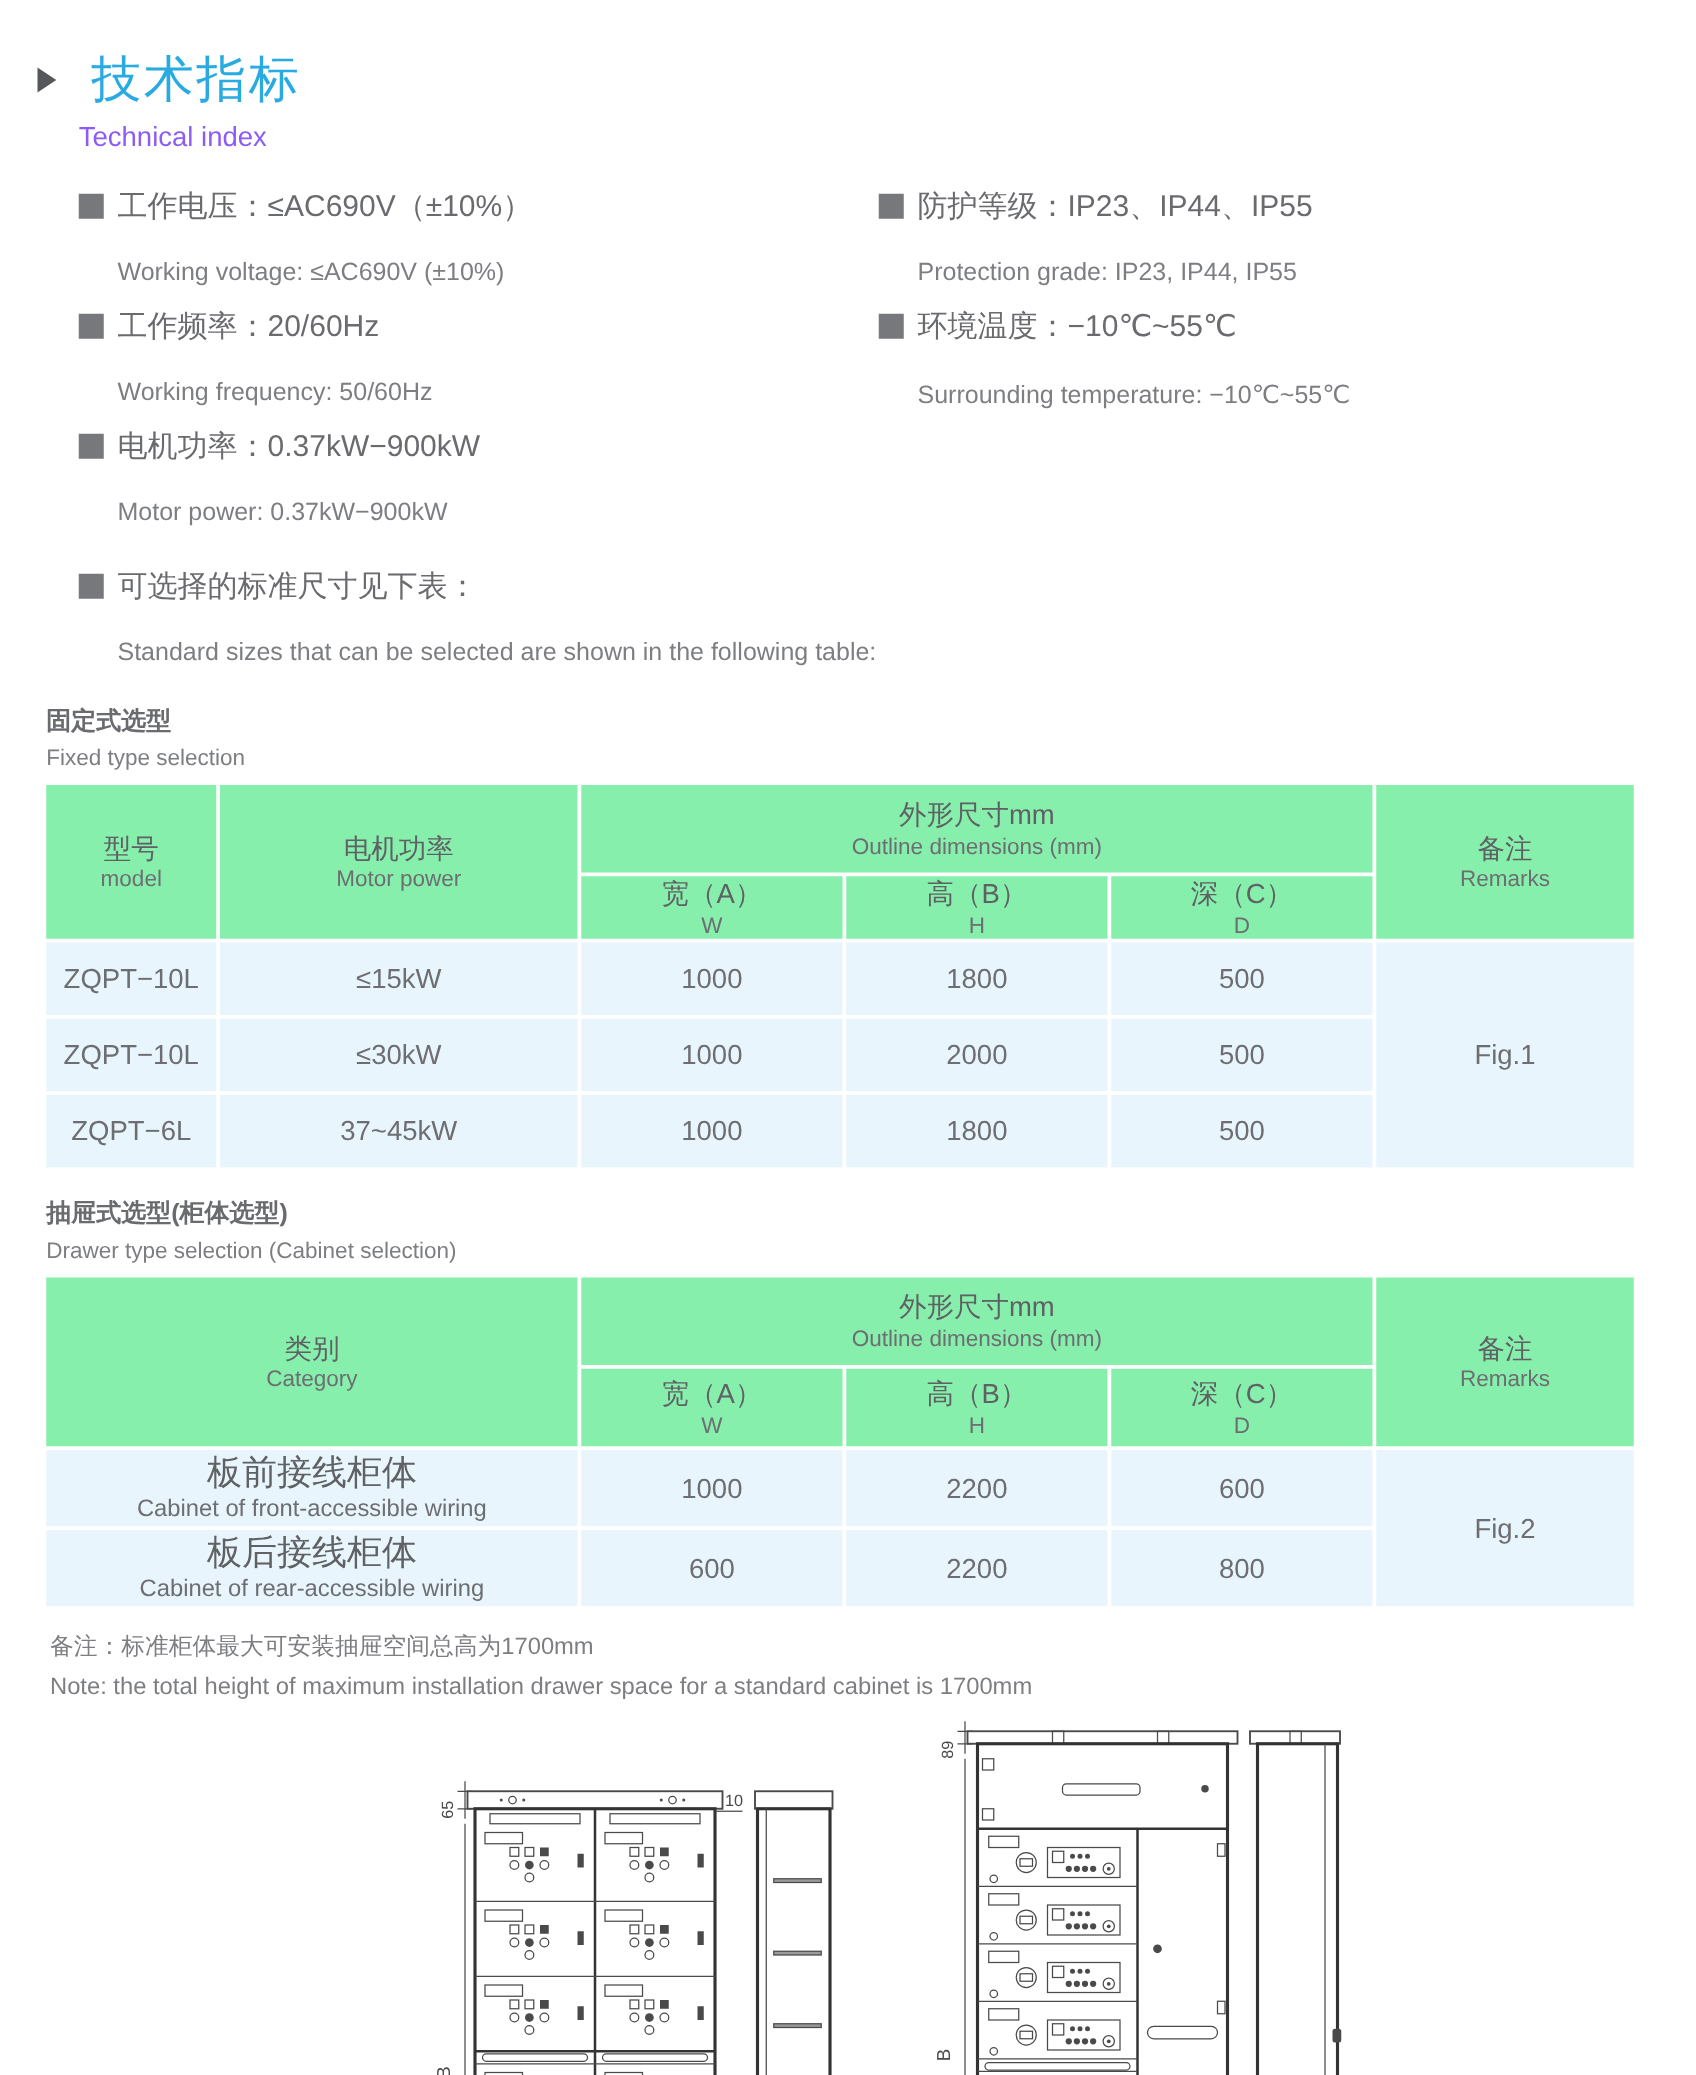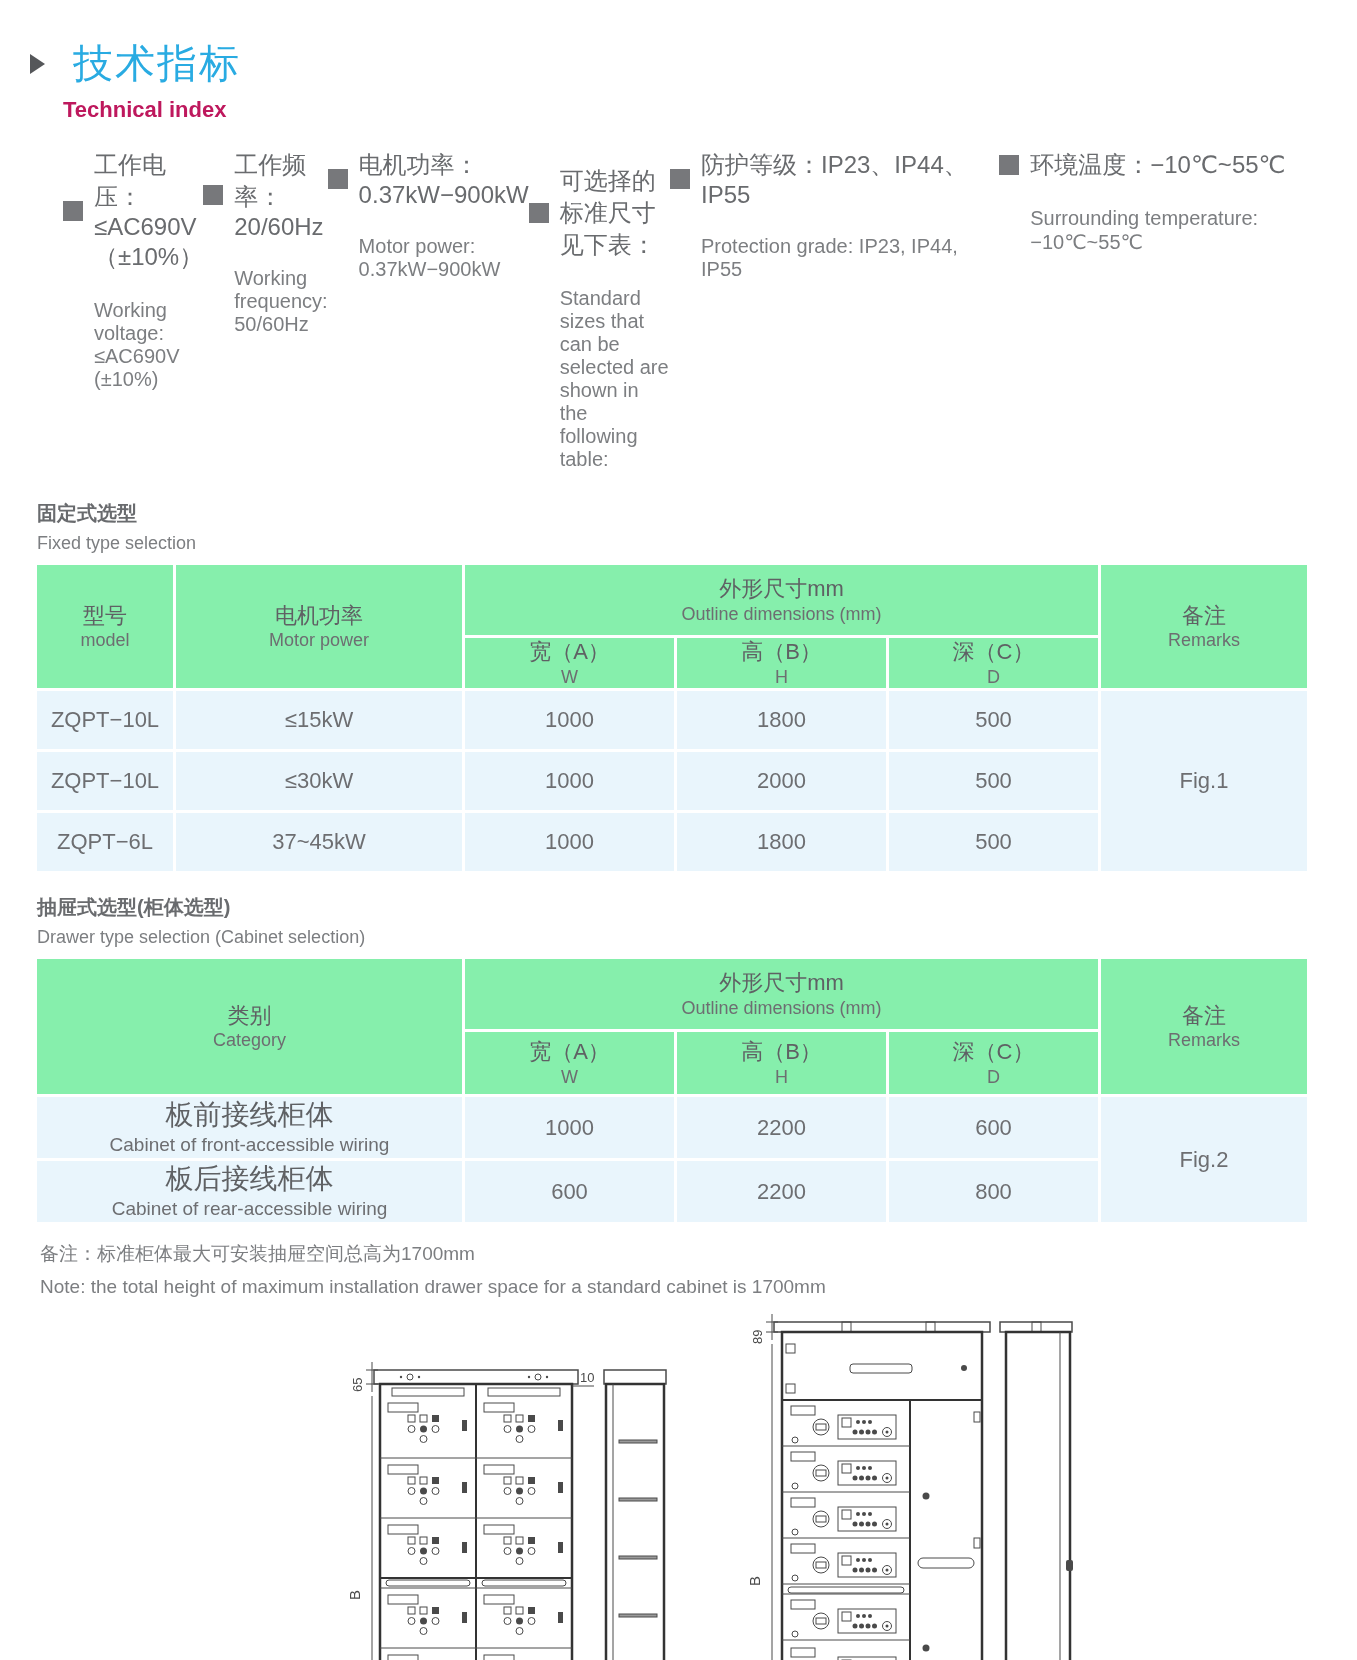--- a/index.html
+++ b/index.html
@@ -4,25 +4,25 @@
 <style>
   html,body{margin:0;padding:0;background:#ffffff;}
   body{font-family:"Liberation Sans","DejaVu Sans",sans-serif;color:#6d6e71;}
   .page{position:relative;width:1357px;height:1660px;background:#fff;overflow:hidden;}
 
   
   .title-block{padding:36px 0 0 30px;}
   .title-row{display:flex;align-items:center;gap:28px;}
   .tri{width:0;height:0;border-left:15px solid #55575a;border-top:10px solid transparent;border-bottom:10px solid transparent;}
   .title-zh{font-size:40px;color:#29abe2;font-weight:400;letter-spacing:2px;}
-  .title-en{font-size:22px;color:#be185d;margin:6px 0 0 33px;font-weight:bold;}
+  .title-en{font-size:22px;color:#8b5cf6;margin:6px 0 0 33px;}
 
   
   .specs{display:flex;margin:26px 0 0 63px;}
-  .spec-col{display:flex;flex-direction:row;}
+  .spec-col{display:flex;flex-direction:column;}
   .spec-col.left{width:640px;}
   .spec-item{margin-bottom:2px;}
   .zh-line{display:flex;align-items:center;gap:11px;}
   .bullet{width:20px;height:20px;background:#77787b;flex:0 0 auto;}
   .spec-zh{font-size:24px;color:#696b6e;}
   .spec-en{font-size:20px;color:#7c7e81;margin:26px 0 13px 31px;}
   .spec-item.gap-top{margin-top:16px;}
 
   
   .sec{margin:14px 0 0 37px;}

